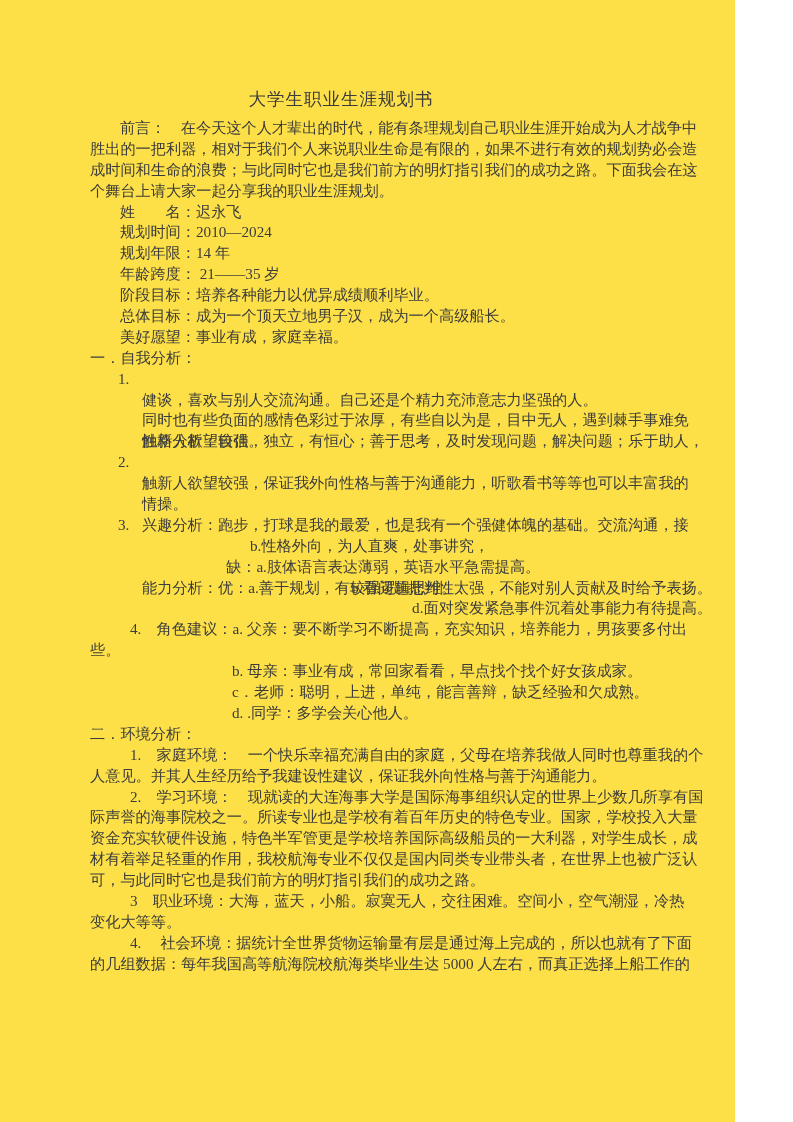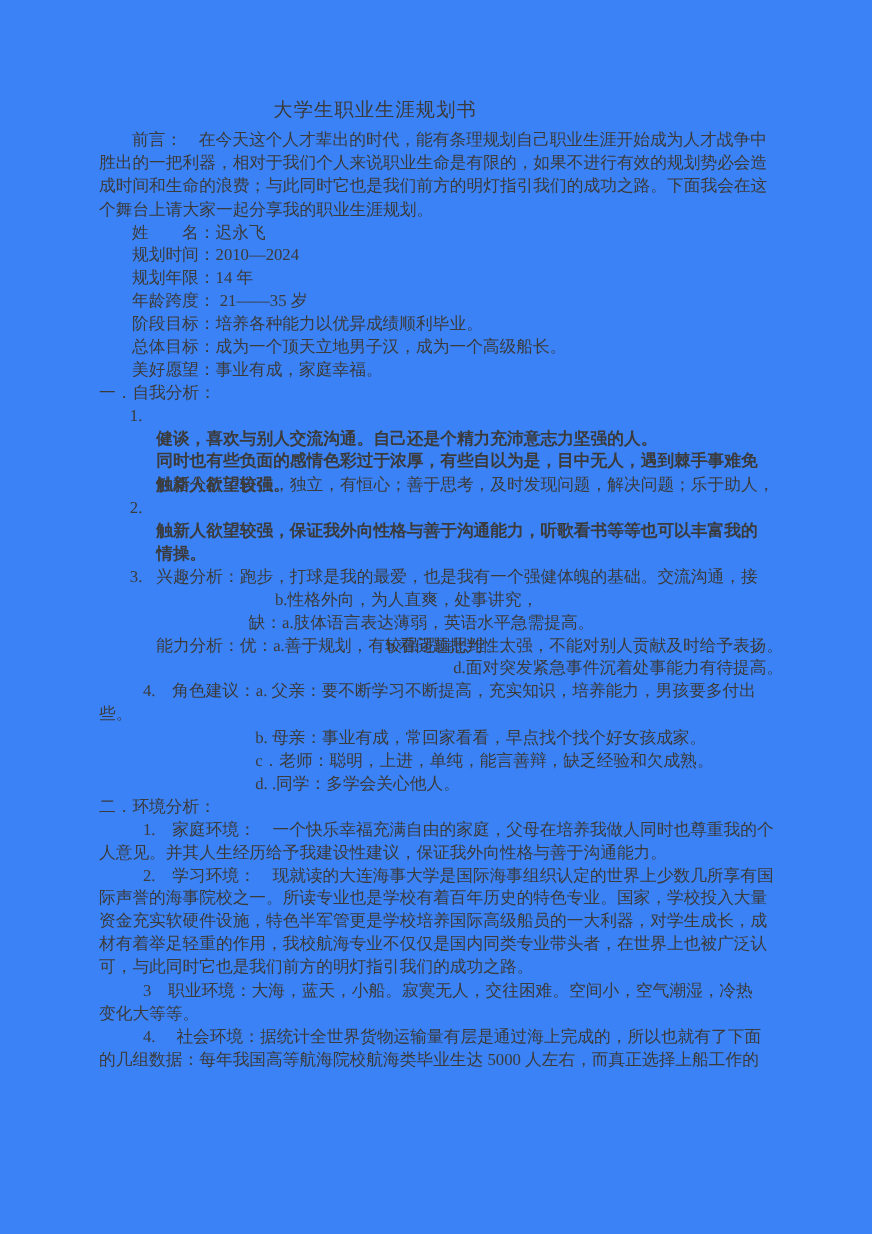--- a/index.html
+++ b/index.html
@@ -1,30 +1,30 @@
 <!DOCTYPE html>
 <html><head>
 <meta charset="utf-8">
 <style>
   html,body{margin:0;padding:0;background:#ffffff;}
   .page{
-    position:relative;width:793px;height:1122px;background:#3b82f6;overflow:hidden;
+    position:relative;width:735px;height:1122px;background:#fde047;overflow:hidden;
     font-family:"Liberation Serif","DejaVu Serif",serif;color:#3b3b3b;
   }
   .content{position:absolute;left:90px;top:87px;width:622px;font-size:15.2px;}
   .t-title{
     height:31px;line-height:24px;font-size:17.5px;letter-spacing:1px;
     text-align:center;position:relative;left:-60px;white-space:pre;
   }
   .line{position:relative;height:20.9px;line-height:20.9px;white-space:pre;}
   .ind-para{padding-left:30px;}     
   .ind-num{padding-left:40px;}      
   .num{position:absolute;left:28px;top:0;}
   .li-txt{display:block;margin-left:52px;}
-  .ind-cont{padding-left:52px;font-weight:bold;}     
+  .ind-cont{padding-left:52px;}     
   .ind-strength{padding-left:160px;}
   .ind-weaklead{padding-left:136px;}
   .ind-weak{padding-left:167px;text-align:right;}
   .ind-role{padding-left:142px;}
 </style>
 </head>
 <body>
 
 <div class="page">
   <div class="content">

